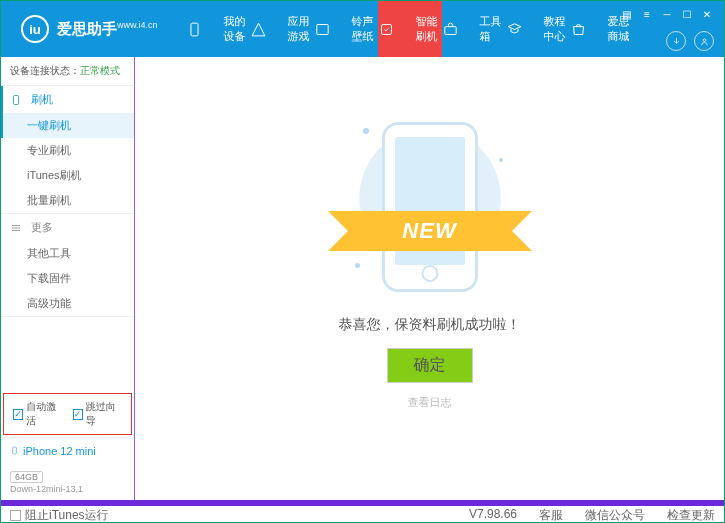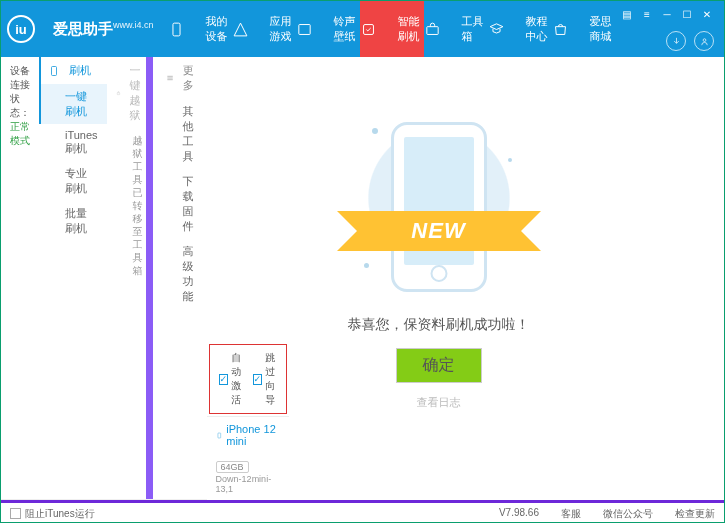--- a/index.html
+++ b/index.html
@@ -1,34 +1,34 @@
 <!DOCTYPE html>
 <html><head>
 <meta charset="utf-8">
 <style>
 *{margin:0;padding:0;box-sizing:border-box;font-family:"Microsoft YaHei",sans-serif}
 body{background:#fff;width:725px;height:523px;overflow:hidden;border:1px solid #0a9e6e;position:relative}
 .header{background:#1296db;height:56px;display:flex;align-items:center;color:#fff;position:relative}
-.logo-area{display:flex;align-items:center;padding:0 6px;gap:18px}
+.logo-area{display:flex;align-items:center;padding:0 20px;gap:8px}
 .logo-circle{width:28px;height:28px;border:2px solid #fff;border-radius:50%;display:flex;align-items:center;justify-content:center;font-weight:bold;font-size:13px}
 .logo-text{display:flex;flex-direction:row;line-height:1.1}
 .logo-title{font-size:15px;font-weight:bold}
 .logo-url{font-size:9px;opacity:.9}
 .nav{display:flex;height:100%;margin-left:8px}
 .nav-item{display:flex;flex-direction:row;align-items:center;justify-content:center;width:64px;height:100%;cursor:pointer;font-size:11px;gap:21px}
 .nav-item.active{background:#ef4444}
 .nav-icon{width:18px;height:18px;display:flex;align-items:center;justify-content:center}
 .nav-icon svg{width:17px;height:17px;fill:none;stroke:#fff;stroke-width:1.4}
 .hdr-right{position:absolute;right:10px;top:6px;display:flex;gap:6px;font-size:10px;align-items:center}
 .win-btn{width:14px;height:14px;display:flex;align-items:center;justify-content:center;cursor:pointer}
 .hdr-circles{position:absolute;right:10px;bottom:6px;display:flex;gap:8px}
 .circ{width:20px;height:20px;border:1px solid rgba(255,255,255,.7);border-radius:50%;display:flex;align-items:center;justify-content:center;cursor:pointer}
 .circ svg{width:11px;height:11px;stroke:#fff;fill:none;stroke-width:1.5}
 .body{display:flex;height:calc(100% - 56px - 22px)}
-.sidebar{width:152px;border-right:7px solid #8b5cf6;display:flex;flex-direction:row;font-size:11px;color:#555}
+.sidebar{width:134px;border-right:1px solid #8b5cf6;display:flex;flex-direction:column;font-size:11px;color:#555}
 .conn-status{padding:7px 9px;border-bottom:1px solid #eee;font-size:10px}
 .conn-val{color:#2a9d3f}
 .side-sec{border-bottom:1px solid #f0f0f0}
 .sec-hdr{display:flex;align-items:center;gap:9px;padding:6px 9px;color:#888;cursor:pointer}
 .sec-hdr.active{color:#1296db;border-left:2px solid #1296db;padding-left:7px}
 .sec-hdr svg{width:12px;height:12px;stroke:currentColor;fill:none;stroke-width:1.6}
 .sub-item{padding:5px 9px 5px 26px;cursor:pointer;color:#666}
 .sub-item.active{background:#e8f4fc;color:#1296db;border-left:2px solid #1296db;padding-left:24px}
 .jailbreak-note{padding:5px 9px 5px 26px;color:#999;font-size:10px;line-height:1.3}
 .side-bottom{margin-top:auto}
@@ -48,21 +48,21 @@
 .phone::after{content:"";position:absolute;bottom:7px;left:50%;transform:translateX(-50%);width:13px;height:13px;border:2px solid #cfe4f2;border-radius:50%}
 .ribbon{position:absolute;top:103px;left:-18px;right:-18px;height:40px;display:flex;align-items:center;justify-content:center;z-index:2}
 .ribbon-body{background:#ffc233;height:40px;width:160px;display:flex;align-items:center;justify-content:center;font-weight:900;font-size:22px;color:#fff;letter-spacing:1px;position:relative;font-style:italic}
 .ribbon-body::before,.ribbon-body::after{content:"";position:absolute;width:0;height:0;border:20px solid #ffc233;top:0}
 .ribbon-body::before{left:-22px;border-left-color:transparent}
 .ribbon-body::after{right:-22px;border-right-color:transparent}
 .dots{position:absolute;width:6px;height:6px;background:#b7d9ec;border-radius:50%}
 .msg{font-size:14px;color:#555;margin-bottom:14px}
 .ok-btn{padding:6px 26px;border:1px solid #ccc;background:#84cc16;font-size:16px;color:#555;cursor:pointer;margin-bottom:12px}
 .log-link{font-size:11px;color:#bbb;cursor:pointer}
-.footer{height:24px;border-top:3px solid #6d28d9;display:flex;align-items:center;font-size:10px;color:#666;padding:0 9px}
+.footer{height:24px;border-top:6px solid #6d28d9;display:flex;align-items:center;font-size:12px;color:#666;padding:0 9px}
 .ft-chk{display:flex;align-items:center;gap:4px;cursor:pointer}
 .ft-box{width:11px;height:11px;border:1px solid #aaa}
 .ft-right{margin-left:auto;display:flex;gap:22px}
 .ft-link{cursor:pointer}
 </style>
 </head>
 <body>
 
 <div class="header">
   <div class="logo-area">
@@ -162,33 +162,23 @@
       <span>设备连接状态：</span><span class="conn-val">正常模式</span>
     </div>
     <div class="side-sec">
       <div class="sec-hdr active">
           <svg viewBox="0 0 24 24">
             <rect x="7" y="3" width="10" height="18" rx="2"></rect>
           </svg>
           <span>刷机</span>
         </div>
       <div class="sub-item active">一键刷机</div>
+      <div class="sub-item">专业刷机</div>
       <div class="sub-item">iTunes刷机</div>
-      <div class="sub-item">专业刷机</div>
       <div class="sub-item">批量刷机</div>
-    </div>
-    <div class="side-sec">
-      <div class="sec-hdr" style="color:#bbb">
-          <svg viewBox="0 0 24 24">
-            <rect x="6" y="11" width="12" height="9" rx="1"></rect>
-            <path d="M9 11V8a3 3 0 016 0v3"></path>
-          </svg>
-          <span>一键越狱</span>
-        </div>
-      <div class="jailbreak-note">越狱工具已转移至工具箱</div>
     </div>
     <div class="side-sec">
       <div class="sec-hdr">
           <svg viewBox="0 0 24 24">
             <path d="M4 7h16M4 12h16M4 17h16"></path>
           </svg>
           <span>更多</span>
         </div>
       <div class="sub-item">其他工具</div>
       <div class="sub-item">下载固件</div>

